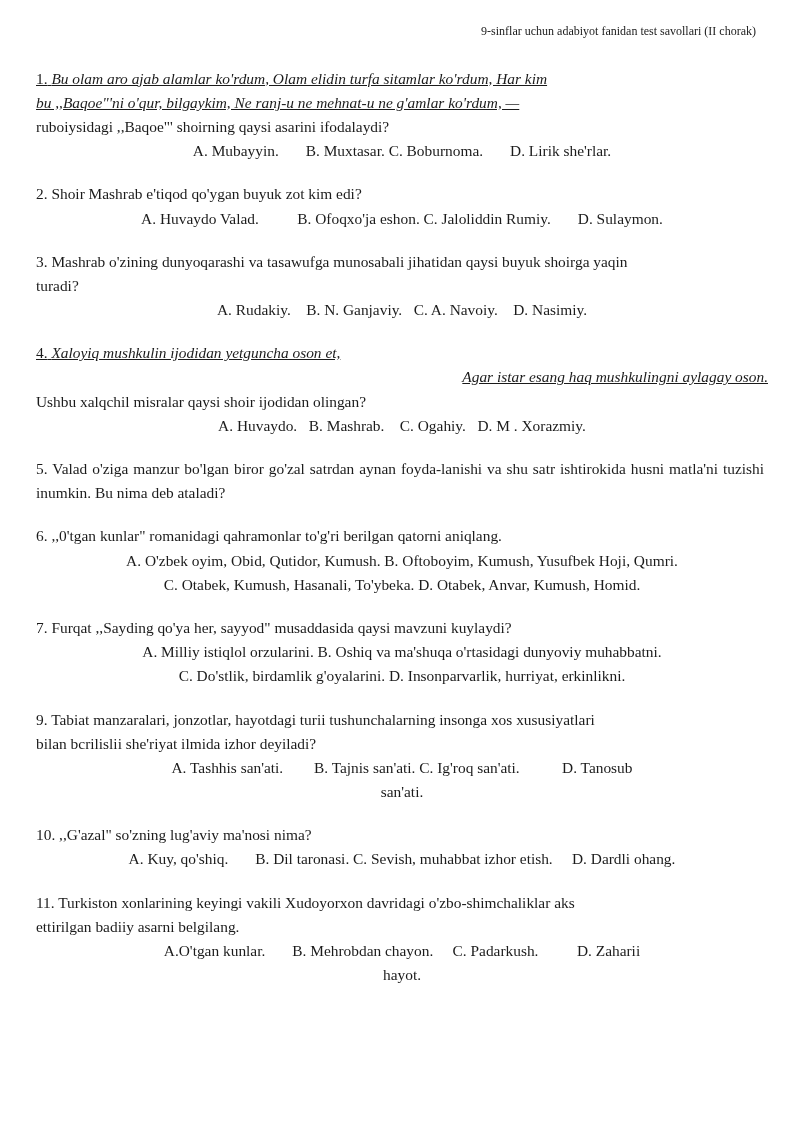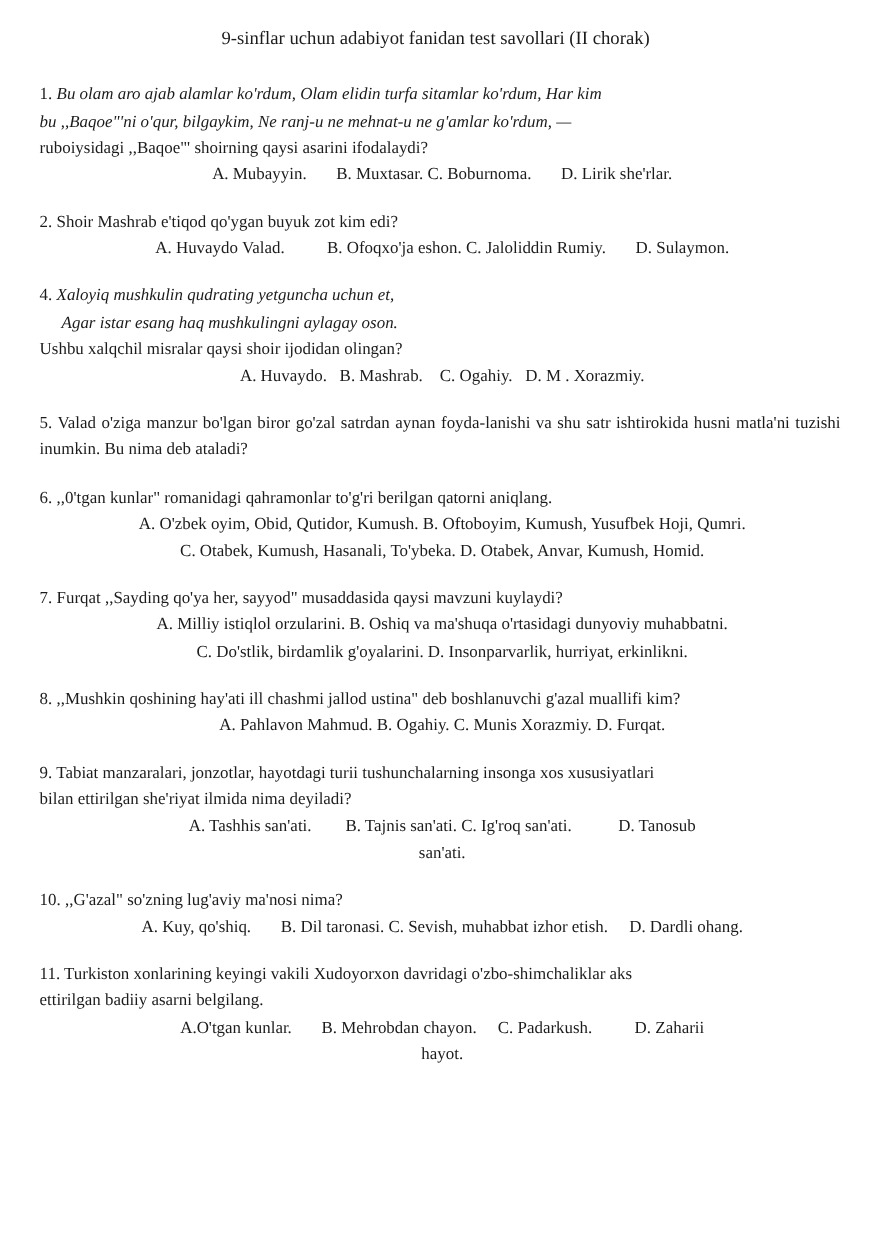--- a/index.html
+++ b/index.html
@@ -17,45 +17,47 @@
   #page {
     width: 800px;
     height: 1131px;
     box-sizing: border-box;
     padding: 22px 32px 0 36px;
     position: relative;
     background: #ffffff;
     overflow: hidden;
   }
   .doc-title {
-    text-align: center;
-    font-size: 17px;
+    text-align: right;
+    font-size: 12px;
     line-height: 1.55;
     margin: 0 0 26px 0;
     padding-right: 12px;
   }
   .question {
     margin: 0 0 19px 0;
   }
   .q-line {
     font-size: 15.4px;
     line-height: 1.57;
     margin: 0;
     text-align: left;
   }
   .q-line.justify {
     text-align: justify;
     text-align-last: left;
     padding-right: 4px;
   }
   .q-line.italic {
     font-style: italic;
+    text-decoration: underline;
   }
   .q-line.indent {
     padding-left: 20px;
+    text-align: right;
   }
   .q-num {
     font-style: normal;
   }
   .answers {
     font-size: 15.4px;
     line-height: 1.57;
     margin: 0;
     white-space: pre-wrap;
     text-align: center;
@@ -71,45 +73,46 @@
         <p class="q-line italic"><span class="q-num">1.</span> <span>Bu olam aro ajab alamlar ko'rdum, Olam elidin turfa sitamlar ko'rdum, Har kim</span></p>
         <p class="q-line italic"><span>bu ,,Baqoe"'ni o'qur, bilgaykim, Ne ranj-u ne mehnat-u ne g'amlar ko'rdum, —</span></p>
         <p class="q-line"><span>ruboiysidagi ,,Baqoe"' shoirning qaysi asarini ifodalaydi?</span></p>
         <p class="answers">A. Mubayyin.       B. Muxtasar. C. Boburnoma.       D. Lirik she'rlar.</p>
       </div>
       <div class="question">
         <p class="q-line"><span class="q-num">2.</span> <span>Shoir Mashrab e'tiqod qo'ygan buyuk zot kim edi?</span></p>
         <p class="answers">A. Huvaydo Valad.          B. Ofoqxo'ja eshon. C. Jaloliddin Rumiy.       D. Sulaymon.</p>
       </div>
       <div class="question">
-        <p class="q-line italic"><span class="q-num">4.</span> <span>Xaloyiq mushkulin qudrating yetguncha uchun et,</span></p>
+        <p class="q-line"><span class="q-num">3.</span> <span>Mashrab o'zining dunyoqarashi va tasawufga munosabali jihatidan qaysi buyuk shoirga yaqin</span></p>
+        <p class="q-line"><span>turadi?</span></p>
+        <p class="answers">A. Rudakiy.    B. N. Ganjaviy.   C. A. Navoiy.    D. Nasimiy.</p>
+      </div>
+      <div class="question">
+        <p class="q-line italic"><span class="q-num">4.</span> <span>Xaloyiq mushkulin ijodidan yetguncha oson et,</span></p>
         <p class="q-line italic indent"><span>Agar istar esang haq mushkulingni aylagay oson.</span></p>
         <p class="q-line"><span>Ushbu xalqchil misralar qaysi shoir ijodidan olingan?</span></p>
         <p class="answers">A. Huvaydo.   B. Mashrab.    C. Ogahiy.   D. M . Xorazmiy.</p>
       </div>
       <div class="question">
         <p class="q-line justify"><span class="q-num">5.</span> <span>Valad o'ziga manzur bo'lgan biror go'zal satrdan aynan foyda-lanishi va shu satr ishtirokida husni matla'ni tuzishi inumkin. Bu nima deb ataladi?</span></p>
       </div>
       <div class="question">
         <p class="q-line"><span class="q-num">6.</span> <span>,,0'tgan kunlar" romanidagi qahramonlar to'g'ri berilgan qatorni aniqlang.</span></p>
         <p class="answers">A. O'zbek oyim, Obid, Qutidor, Kumush. B. Oftoboyim, Kumush, Yusufbek Hoji, Qumri.</p>
         <p class="answers">C. Otabek, Kumush, Hasanali, To'ybeka. D. Otabek, Anvar, Kumush, Homid.</p>
       </div>
       <div class="question">
         <p class="q-line"><span class="q-num">7.</span> <span>Furqat ,,Sayding qo'ya her, sayyod" musaddasida qaysi mavzuni kuylaydi?</span></p>
         <p class="answers">A. Milliy istiqlol orzularini. B. Oshiq va ma'shuqa o'rtasidagi dunyoviy muhabbatni.</p>
         <p class="answers">C. Do'stlik, birdamlik g'oyalarini. D. Insonparvarlik, hurriyat, erkinlikni.</p>
       </div>
       <div class="question">
-        <p class="q-line"><span class="q-num">8.</span> <span>,,Mushkin qoshining hay'ati ill chashmi jallod ustina" deb boshlanuvchi g'azal muallifi kim?</span></p>
-        <p class="answers">A. Pahlavon Mahmud. B. Ogahiy. C. Munis Xorazmiy. D. Furqat.</p>
-      </div>
-      <div class="question">
         <p class="q-line"><span class="q-num">9.</span> <span>Tabiat manzaralari, jonzotlar, hayotdagi turii tushunchalarning insonga xos xususiyatlari</span></p>
-        <p class="q-line"><span>bilan ettirilgan she'riyat ilmida nima deyiladi?</span></p>
+        <p class="q-line"><span>bilan bcrilislii she'riyat ilmida izhor deyiladi?</span></p>
         <p class="answers">A. Tashhis san'ati.        B. Tajnis san'ati. C. Ig'roq san'ati.           D. Tanosub</p>
         <p class="answers">san'ati.</p>
       </div>
       <div class="question">
         <p class="q-line"><span class="q-num">10.</span> <span>,,G'azal" so'zning lug'aviy ma'nosi nima?</span></p>
         <p class="answers">A. Kuy, qo'shiq.       B. Dil taronasi. C. Sevish, muhabbat izhor etish.     D. Dardli ohang.</p>
       </div>
       <div class="question">
         <p class="q-line"><span class="q-num">11.</span> <span>Turkiston xonlarining keyingi vakili Xudoyorxon davridagi o'zbo-shimchaliklar aks</span></p>
         <p class="q-line"><span>ettirilgan badiiy asarni belgilang.</span></p>

